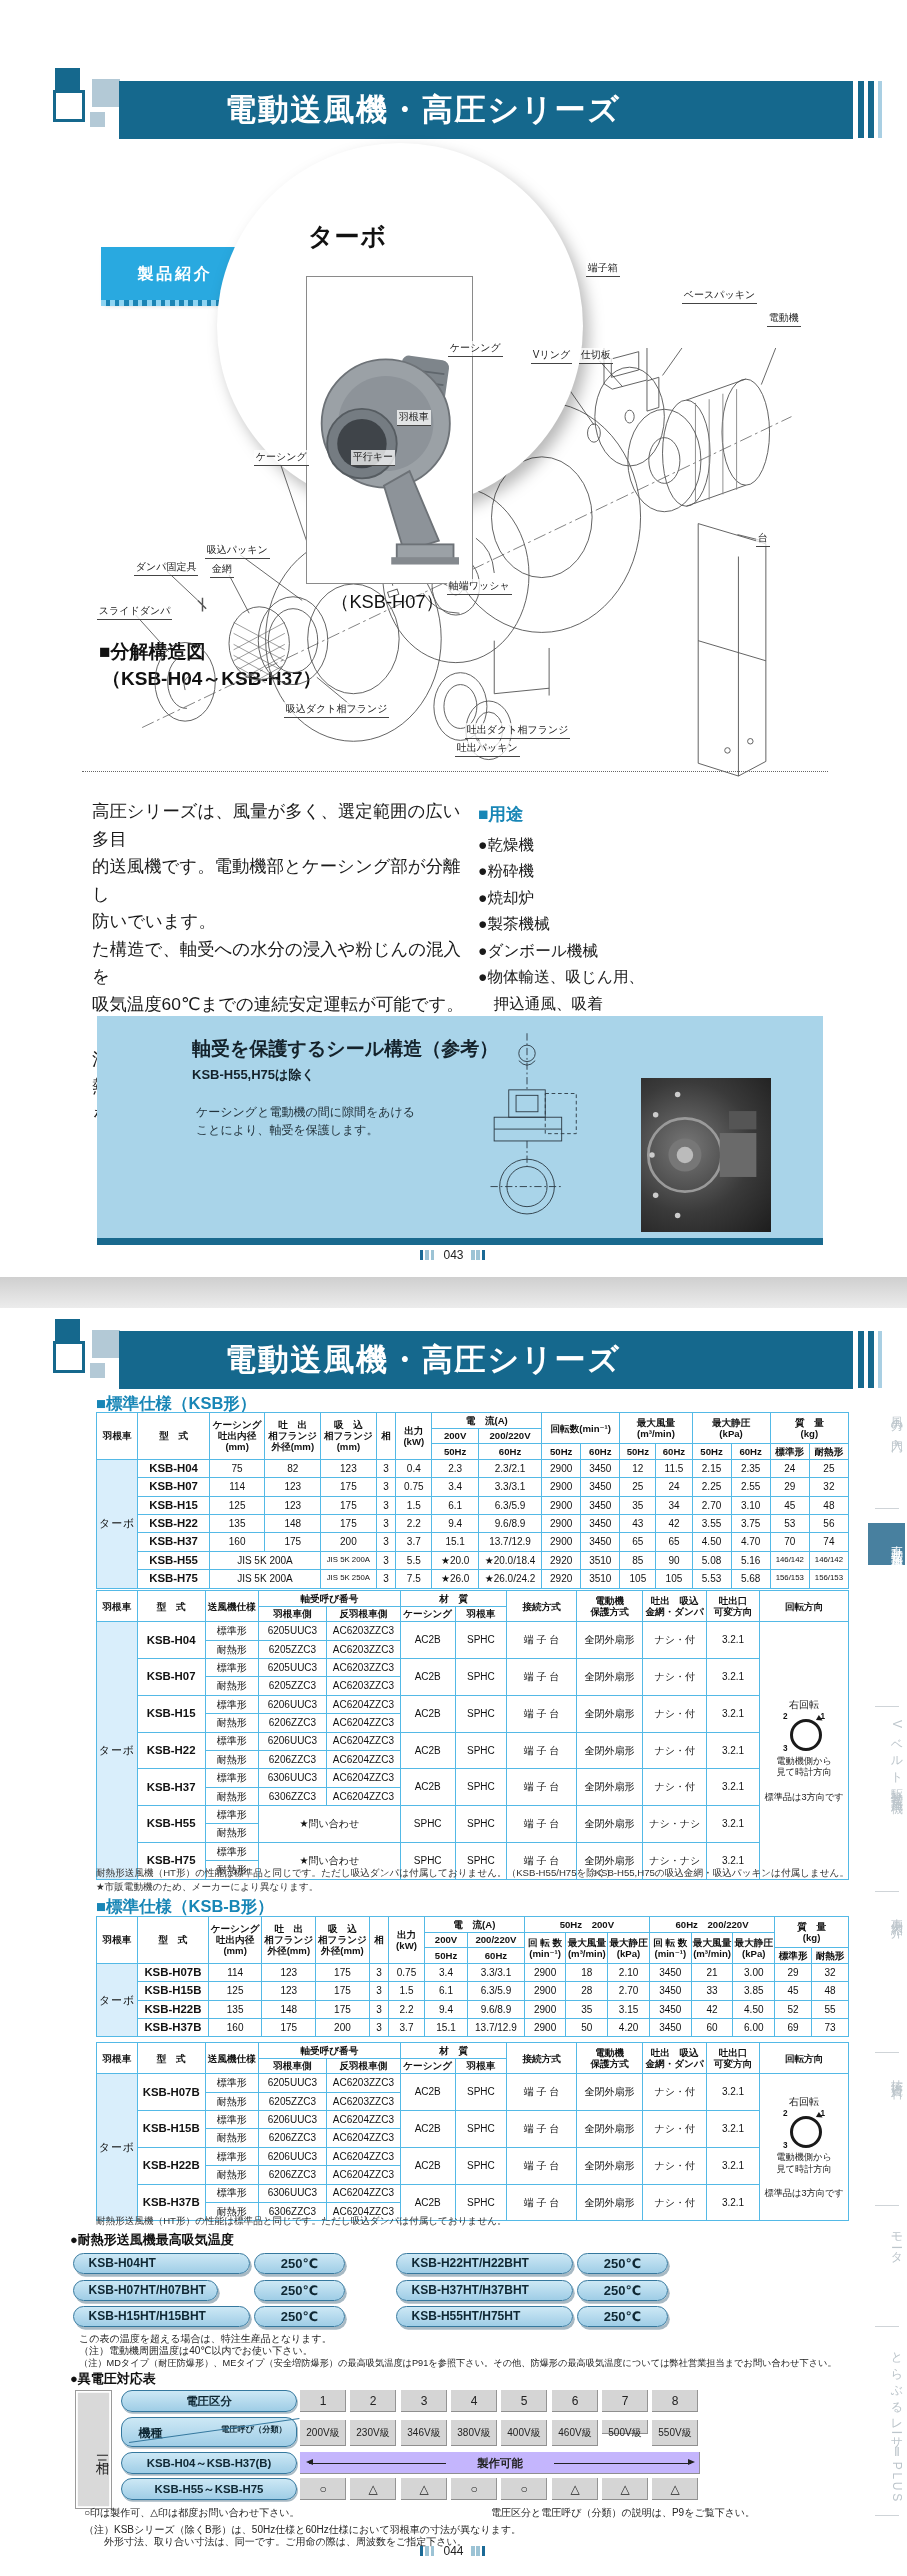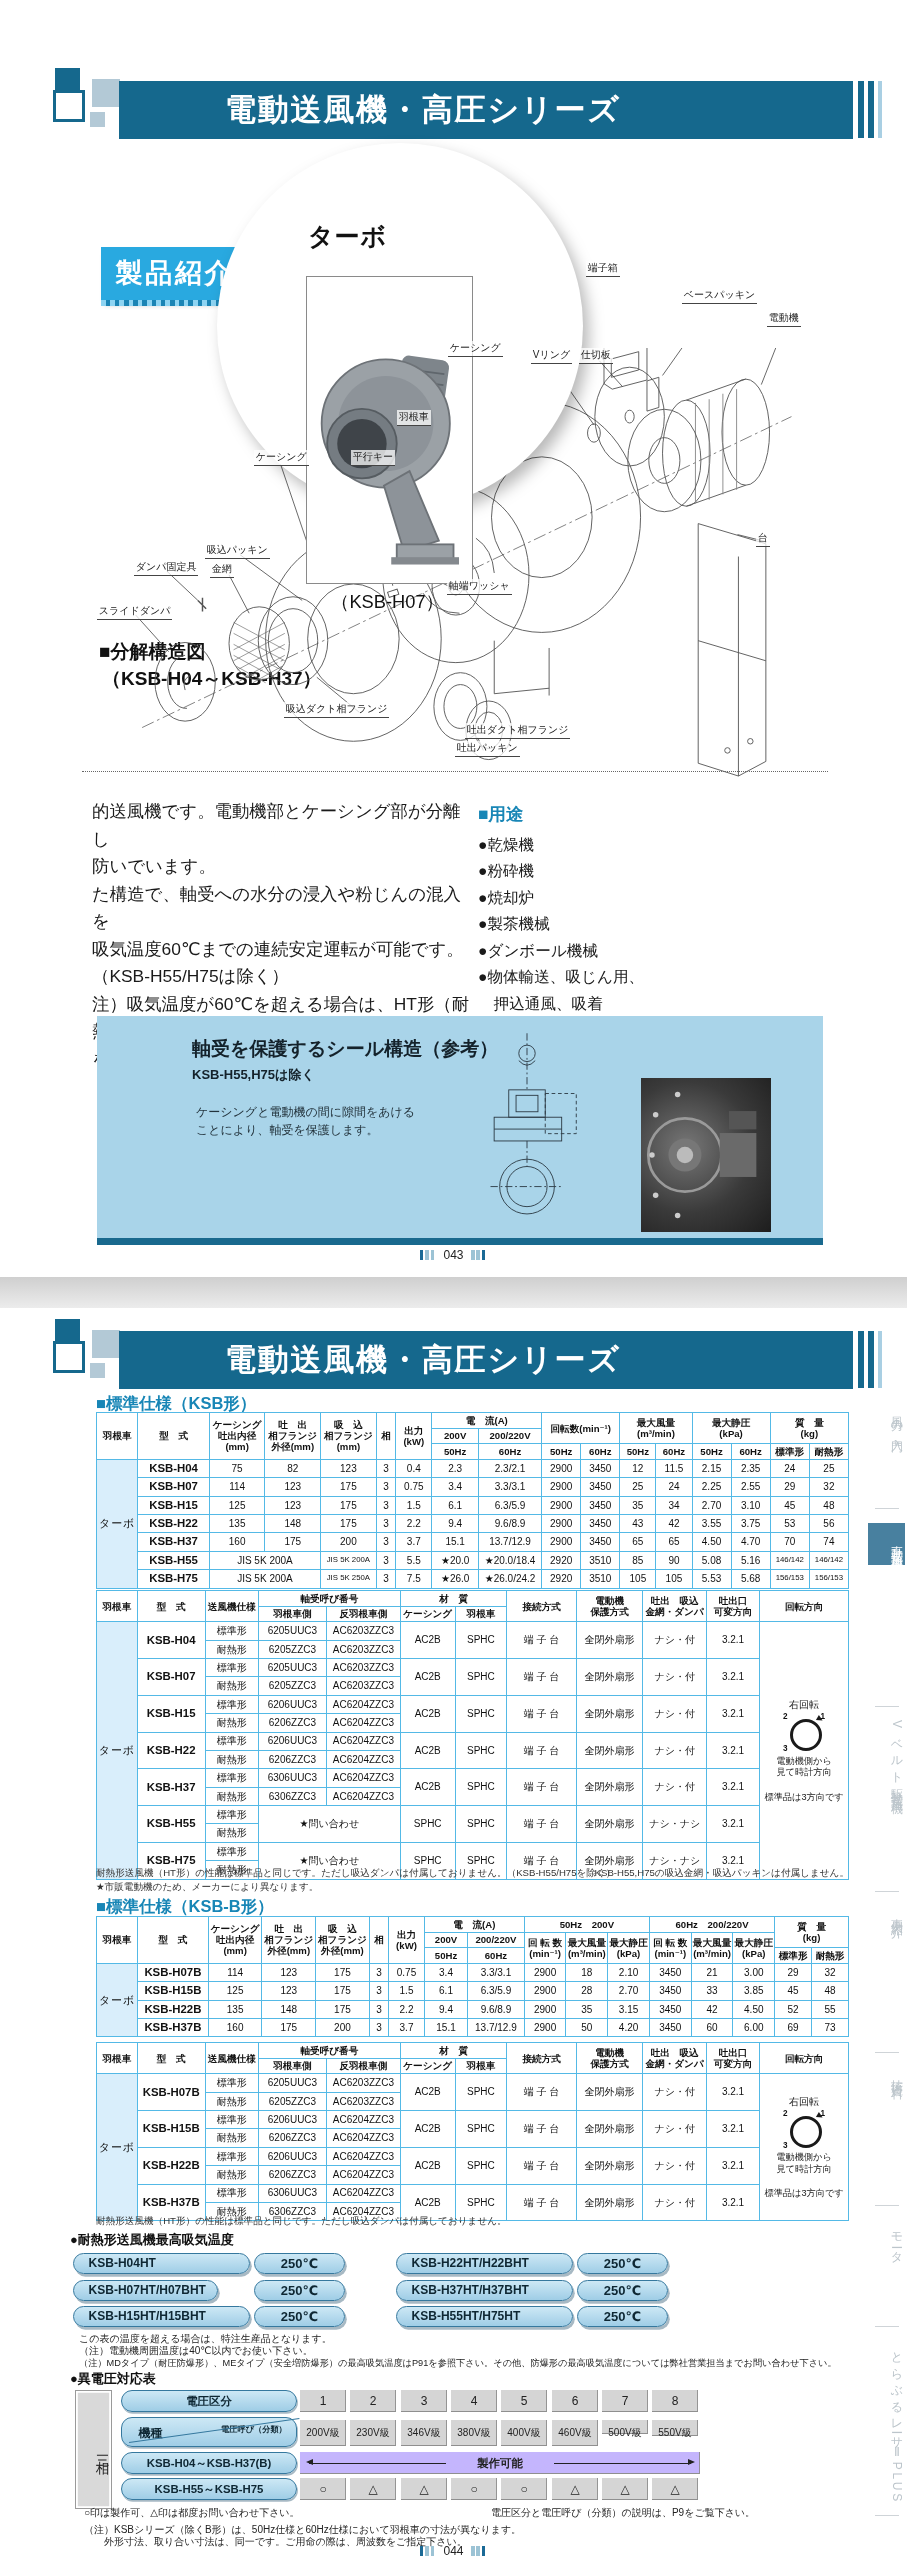--- a/index.html
+++ b/index.html
@@ -14,21 +14,21 @@
   .sq{position:absolute;}
   .sq1{width:25px;height:25px;background:#15688d;}
   .sq2{width:28px;height:28px;background:#b3c9d6;}
   .sq3{width:26px;height:26px;background:#fff;border:3.7px solid #15688d;}
   .sq4{width:14.6px;height:14.6px;background:#b3c9d6;}
   
   .deco-circle{position:absolute;left:217px;top:143px;width:366px;height:366px;border-radius:50%;
      background:#fff;filter:drop-shadow(6.4px 8.2px 7.3px rgba(0,0,0,.28));z-index:2;}
   .badge{position:absolute;left:101px;top:247px;width:148px;height:53px;background:#29a9e0;z-index:1;
      box-shadow:3.7px 4.6px 5.5px rgba(0,0,0,.3);}
-  .badge .t{color:#fff;font-size:27px;font-weight:bold;text-align:center;line-height:53px;letter-spacing:2.7px;}
+  .badge .t{color:#fff;font-size:16px;font-weight:bold;text-align:center;line-height:53px;letter-spacing:2.7px;}
   .badge-dash{position:absolute;left:101px;top:300px;width:148px;height:6.4px;z-index:1;
      background:repeating-linear-gradient(90deg,#7fcbеб 0,#8ed4f2 0 4.6px,#1b84b4 4.6px 9.2px);}
   .turbo{position:absolute;left:308px;top:220px;font-size:25px;font-weight:bold;z-index:3;letter-spacing:0.9px;}
   .prodbox{position:absolute;left:306px;top:276px;width:165px;height:306px;background:#fff;border:0.9px solid #8a8a8a;z-index:3;}
   .prodcap{position:absolute;left:287px;top:589px;width:201px;text-align:center;font-size:18.3px;z-index:3;}
   .expl-t{position:absolute;left:99px;top:639px;font-size:19px;font-weight:bold;}
   .expl-s{position:absolute;left:102px;top:666px;font-size:19px;font-weight:bold;}
   .dlabel{position:absolute;font-size:10px;color:#222;border-bottom:0.9px solid #444;padding:0 1.8px 0.9px;white-space:nowrap;background:rgba(255,255,255,.75);z-index:4;}
   .dotline{position:absolute;left:82px;top:771px;width:746px;border-top:1.8px dotted #666;}
   .desc{position:absolute;left:92px;top:798px;width:384px;font-size:17.4px;line-height:27.5px;color:#1a1a1a;z-index:5;}
@@ -250,20 +250,21 @@
       <span class="dlabel" style="left: 447px; top: 579px;">軸端ワッシャ</span>
       <span class="dlabel" style="left: 284px; top: 702px;">吸込ダクト相フランジ</span>
       <span class="dlabel" style="left: 465px; top: 723px;">吐出ダクト相フランジ</span>
       <span class="dlabel" style="left: 455px; top: 741px;">吐出パッキン</span>
       <span class="dlabel" style="left: 756px; top: 531px;">台</span>
     </div>
 
   <div class="dotline"></div>
 
   <div class="desc" id="desc-lines">
+      <div>高圧シリーズは、風量が多く、選定範囲の広い多目</div>
       <div>的送風機です。電動機部とケーシング部が分離し</div>
       <div>防いでいます。</div>
       <div>た構造で、軸受への水分の浸入や粉じんの混入を</div>
       <div>吸気温度60℃までの連続安定運転が可能です。</div>
       <div>（KSB-H55/H75は除く）</div>
       <div>注）吸気温度が60℃を超える場合は、HT形（耐熱形）</div>
       <div>をご使用下さい。</div>
     </div>
   <div class="usage">
     <div class="ut">■用途</div>
@@ -1024,21 +1025,21 @@
     <span class="diagline"></span>
   </div>
   <div id="vclass-row">
       <div class="vcell " style="left: 300px; top: 2420px; height: 26px; line-height: 26px;">200V級</div>
       <div class="vcell " style="left: 350px; top: 2420px; height: 26px; line-height: 26px;">230V級</div>
       <div class="vcell " style="left: 401px; top: 2420px; height: 26px; line-height: 26px;">346V級</div>
       <div class="vcell " style="left: 451px; top: 2420px; height: 26px; line-height: 26px;">380V級</div>
       <div class="vcell " style="left: 501px; top: 2420px; height: 26px; line-height: 26px;">400V級</div>
       <div class="vcell " style="left: 552px; top: 2420px; height: 26px; line-height: 26px;">460V級</div>
       <div class="vcell " style="left: 602px; top: 2420px; height: 14px; line-height: 26px;">500V級</div>
-      <div class="vcell " style="left: 652px; top: 2420px; height: 16px; line-height: 26px;">550V級</div>
+      <div class="vcell " style="left: 652px; top: 2420px; height: 26px; line-height: 26px;">550V級</div>
     </div>
   <div class="vpill" style="left:121px;top:2452px">KSB-H04～KSB-H37(B)</div>
   <div class="vwide" style="left:300px;top:2452px;width:400px;height:22px;line-height:22px">
     <span class="varrow" style="left:9.2px;width:137px"></span>
     <span class="vhead" style="left:5.5px;top:7.3px;border-right:7.3px solid #222"></span>
     <span>製作可能</span>
     <span class="varrow" style="right:9.2px;width:137px"></span>
     <span class="vhead" style="right:5.5px;top:7.3px;border-left:7.3px solid #222"></span>
   </div>
   <div class="vpill" style="left:121px;top:2478px">KSB-H55～KSB-H75</div>

